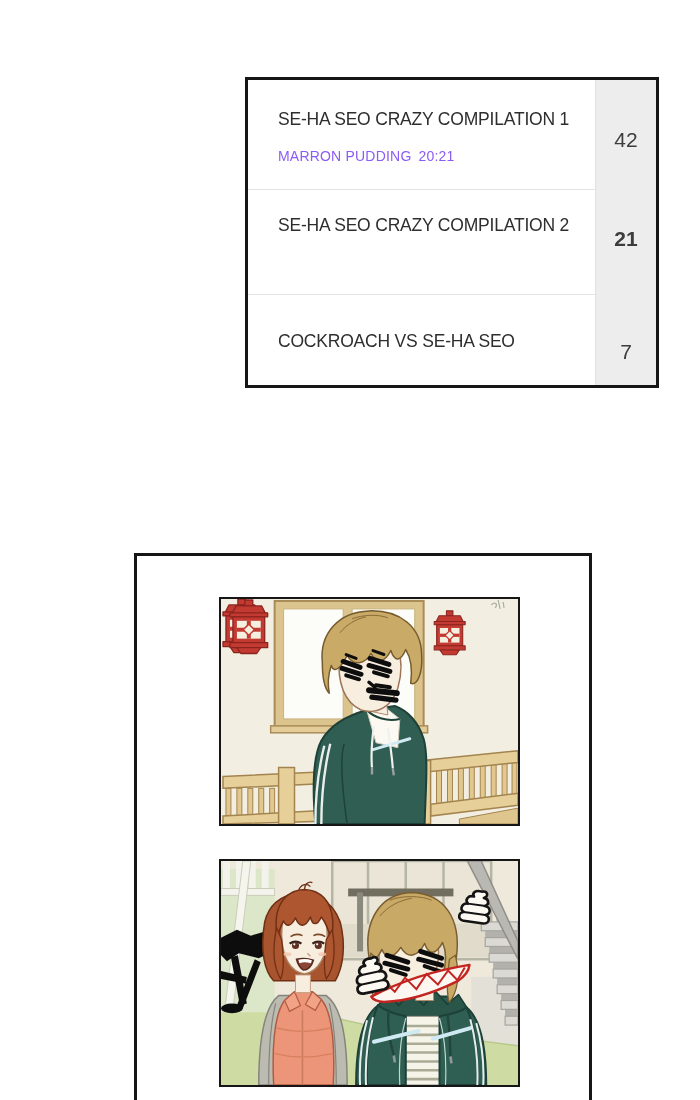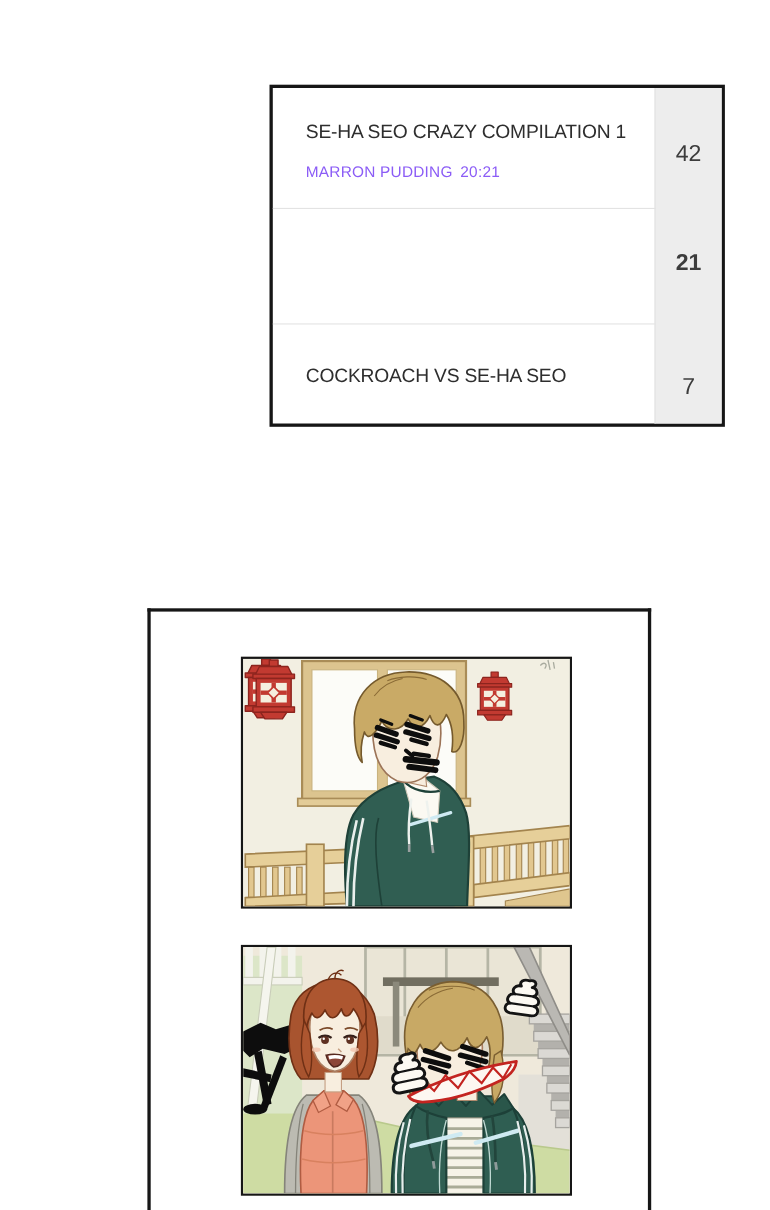--- a/index.html
+++ b/index.html
@@ -61,20 +61,21 @@
     <div class="count count-1">42</div>
     <div class="count count-2">21</div>
     <div class="count count-3">7</div>
   </div>
   <div class="rows">
     <div class="row row-1">
       <div class="ep-title">SE-HA SEO CRAZY COMPILATION 1</div>
       <div class="ep-meta"><span>MARRON PUDDING</span><span class="ep-time">20:21</span></div>
     </div>
     <div class="row row-2">
+      <div class="ep-title">SE-HA SEO CRAZY COMPILATION 2</div>
     </div>
     <div class="row row-3">
       <div class="ep-title">COCKROACH VS SE-HA SEO</div>
     </div>
   </div>
 </div>
 
 <div class="comic-card">
 
   <div class="panel panel-1">

